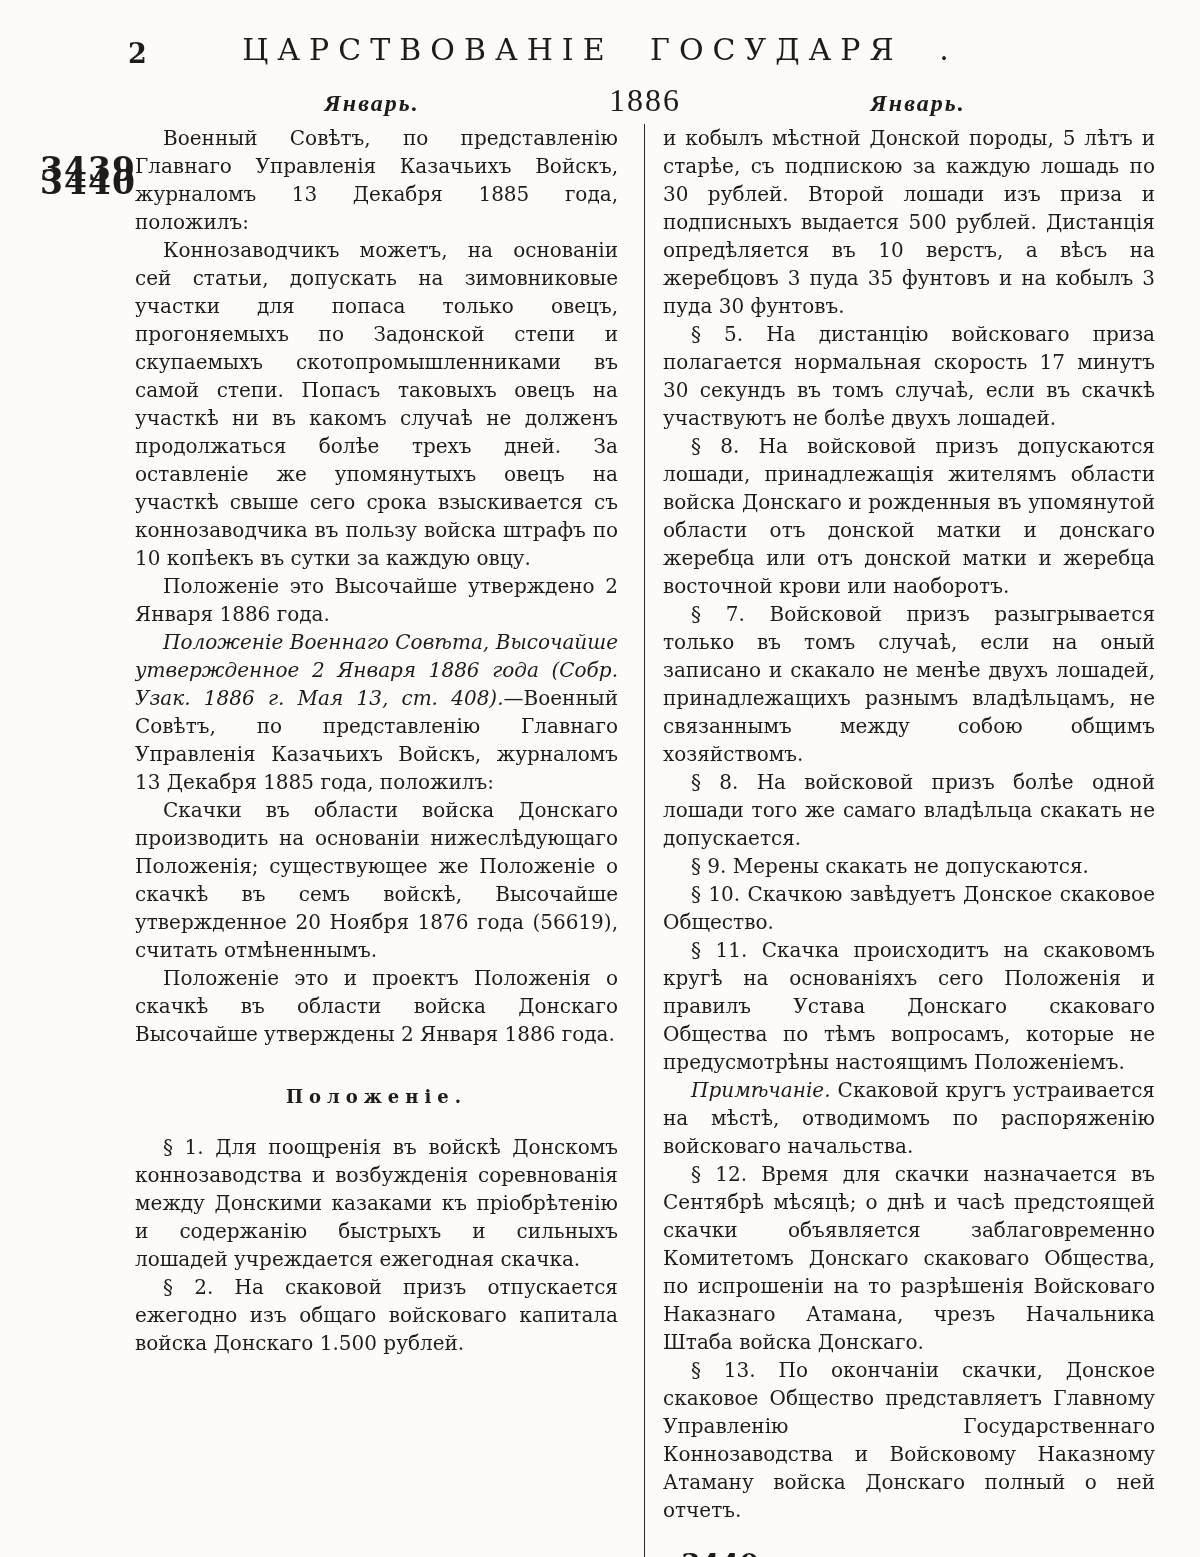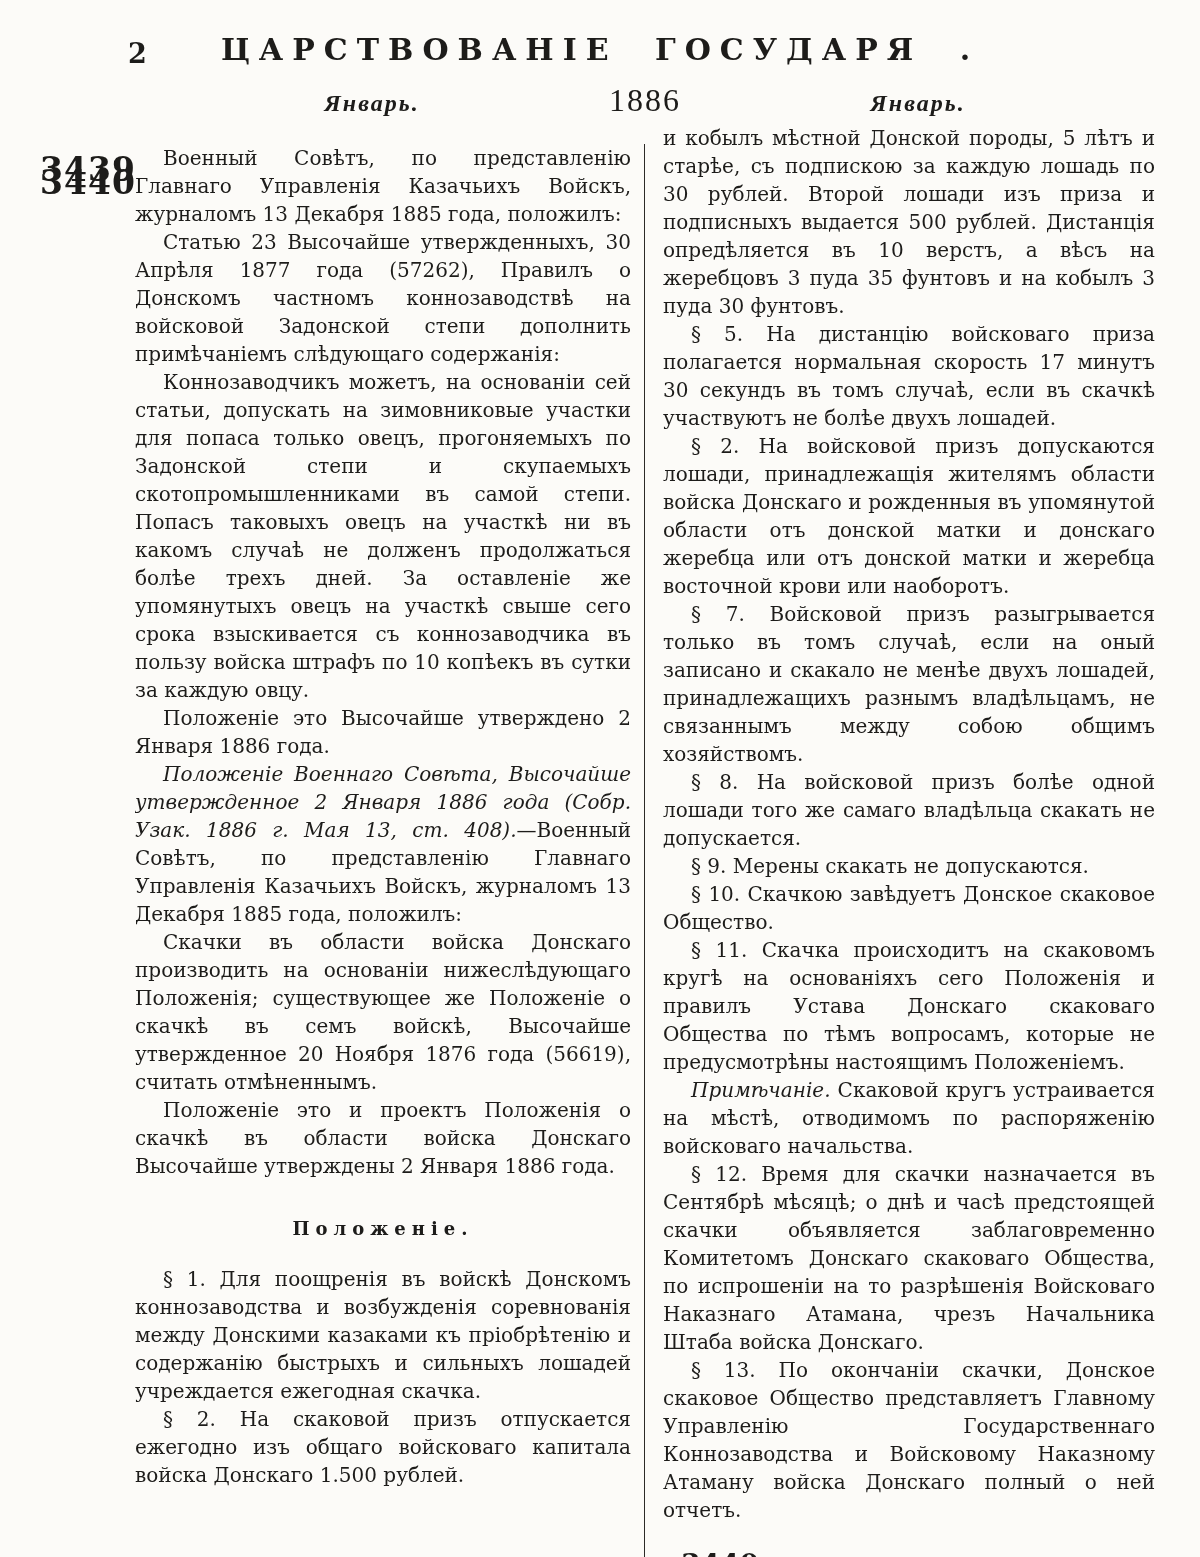--- a/index.html
+++ b/index.html
@@ -16,21 +16,21 @@
     color: #1d1c1a;
     overflow: hidden;
   }
   .page-number {
     position: absolute; top: 38px; left: 128px;
     font-size: 27px; font-weight: bold;
   }
   .header-title {
     position: absolute; top: 32px; left: 0; width: 100%;
     text-align: center;
-    font-size: 30px; font-weight: bold;
+    font-size: 30px; font-weight: normal;
     letter-spacing: 9px; word-spacing: 18px;
   }
   .subheader {
     position: absolute; top: 82px; left: 135px; width: 1020px;
     display: flex; align-items: baseline; font-family: Liberation Serif, serif;
   }
   .sub-left, .sub-right { width: 495px; text-align: center; }
   .sub-mid { flex: 1; text-align: center; font-size: 32px; letter-spacing: 2px; }
   .month { font-style: italic; font-weight: bold; font-size: 24px; letter-spacing: 2px; }
   .margin-num {
@@ -39,21 +39,21 @@
   }
   .margin-num.first  { top: 110px; margin-top: 40px; }
   .margin-num.second { top: 163px; }
   .columns {
     position: absolute; top: 124px; left: 135px;
     width: 1020px; height: 1433px;
     display: flex;
     overflow: hidden;
   }
   .col { width: 510px; }
-  .col.left-col  { padding-right: 13px; border-right: 1.5px solid #2c2a27; margin-top: 20px; }
+  .col.left-col  { padding-right: 26px; border-right: 1.5px solid #2c2a27; }
   .col.right-col { padding-left: 18px; }
   p {
     margin: 0;
     font-size: 20px;
     line-height: 28px;
     text-align: justify;
   }
   p.indent { text-indent: 28px; }
   .entry {
     margin-top: 26px; margin-bottom: 6px;
@@ -84,41 +84,40 @@
     <div class="sub-right month">Январь.</div>
   </div>
 
   <div class="margin-num first">3439</div>
   <div class="margin-num second">3440</div>
 
   <div class="columns">
 
     <div class="col left-col">
       <p class="indent">Военный Совѣтъ, по представленію Главнаго Управленія Казачьихъ Войскъ, журналомъ 13 Декабря 1885 года, положилъ:</p>
-      <p class="indent">Статью 23 Высочайше утвержденныхъ, 30 Апрѣля 1877 года (57262), Правилъ о Донскомъ частномъ коннозаводствѣ на войсковой Задонской степи дополнить примѣчаніемъ слѣдующаго содержанія:</p>
       <p class="indent">Коннозаводчикъ можетъ, на основаніи сей статьи, допускать на зимовниковые участки для попаса только овецъ, прогоняемыхъ по Задонской степи и скупаемыхъ скотопромышленниками въ самой степи. Попасъ таковыхъ овецъ на участкѣ ни въ какомъ случаѣ не долженъ продолжаться болѣе трехъ дней. За оставленіе же упомянутыхъ овецъ на участкѣ свыше сего срока взыскивается съ коннозаводчика въ пользу войска штрафъ по 10 копѣекъ въ сутки за каждую овцу.</p>
       <p class="indent">Положеніе это Высочайше утверждено 2 Января 1886 года.</p>
 
 
       <p class="indent"><span class="it">Положеніе Военнаго Совѣта, Высочайше утвержденное 2 Января 1886 года (Собр. Узак. 1886 г. Мая 13, ст. 408).</span><span>—Военный Совѣтъ, по представленію Главнаго Управленія Казачьихъ Войскъ, журналомъ 13 Декабря 1885 года, положилъ:</span></p>
 
       <p class="indent">Скачки въ области войска Донскаго производить на основаніи нижеслѣдующаго Положенія; существующее же Положеніе о скачкѣ въ семъ войскѣ, Высочайше утвержденное 20 Ноября 1876 года (56619), считать отмѣненнымъ.</p>
       <p class="indent">Положеніе это и проектъ Положенія о скачкѣ въ области войска Донскаго Высочайше утверждены 2 Января 1886 года.</p>
 
       <div class="section-heading">Положеніе.</div>
 
       <p class="indent">§ 1. Для поощренія въ войскѣ Донскомъ коннозаводства и возбужденія соревнованія между Донскими казаками къ пріобрѣтенію и содержанію быстрыхъ и сильныхъ лошадей учреждается ежегодная скачка.</p>
       <p class="indent">§ 2. На скаковой призъ отпускается ежегодно изъ общаго войсковаго капитала войска Донскаго 1.500 рублей.</p>
 
     </div>
 
     <div class="col right-col">
       <p>и кобылъ мѣстной Донской породы, 5 лѣтъ и старѣе, съ подпискою за каждую лошадь по 30 рублей. Второй лошади изъ приза и подписныхъ выдается 500 рублей. Дистанція опредѣляется въ 10 верстъ, а вѣсъ на жеребцовъ 3 пуда 35 фунтовъ и на кобылъ 3 пуда 30 фунтовъ.</p>
       <p class="indent">§ 5. На дистанцію войсковаго приза полагается нормальная скорость 17 минутъ 30 секундъ въ томъ случаѣ, если въ скачкѣ участвуютъ не болѣе двухъ лошадей.</p>
-      <p class="indent">§ 2. На войсковой призъ допускаются лошади, принадлежащія жителямъ области войска Донскаго и рожденныя въ упомянутой области отъ донской матки и донскаго жеребца или отъ донской матки и жеребца восточной крови или наоборотъ.</p>
+      <p class="indent">§ 8. На войсковой призъ допускаются лошади, принадлежащія жителямъ области войска Донскаго и рожденныя въ упомянутой области отъ донской матки и донскаго жеребца или отъ донской матки и жеребца восточной крови или наоборотъ.</p>
       <p class="indent">§ 7. Войсковой призъ разыгрывается только въ томъ случаѣ, если на оный записано и скакало не менѣе двухъ лошадей, принадлежащихъ разнымъ владѣльцамъ, не связаннымъ между собою общимъ хозяйствомъ.</p>
       <p class="indent">§ 8. На войсковой призъ болѣе одной лошади того же самаго владѣльца скакать не допускается.</p>
       <p class="indent">§ 9. Мерены скакать не допускаются.</p>
       <p class="indent">§ 10. Скачкою завѣдуетъ Донское скаковое Общество.</p>
       <p class="indent">§ 11. Скачка происходитъ на скаковомъ кругѣ на основаніяхъ сего Положенія и правилъ Устава Донскаго скаковаго Общества по тѣмъ вопросамъ, которые не предусмотрѣны настоящимъ Положеніемъ.</p>
 
       <p class="indent"><span class="it">Примѣчаніе.</span><span> Скаковой кругъ устраивается на мѣстѣ, отводимомъ по распоряженію войсковаго начальства.</span></p>
 
       <p class="indent">§ 12. Время для скачки назначается въ Сентябрѣ мѣсяцѣ; о днѣ и часѣ предстоящей скачки объявляется заблаговременно Комитетомъ Донскаго скаковаго Общества, по испрошеніи на то разрѣшенія Войсковаго Наказнаго Атамана, чрезъ Начальника Штаба войска Донскаго.</p>
       <p class="indent">§ 13. По окончаніи скачки, Донское скаковое Общество представляетъ Главному Управленію Государственнаго Коннозаводства и Войсковому Наказному Атаману войска Донскаго полный о ней отчетъ.</p>

